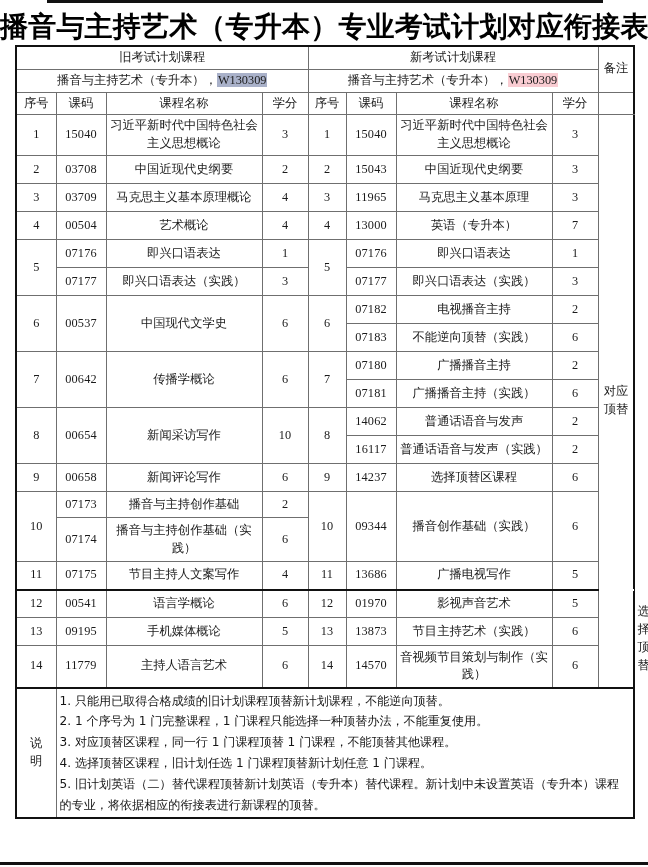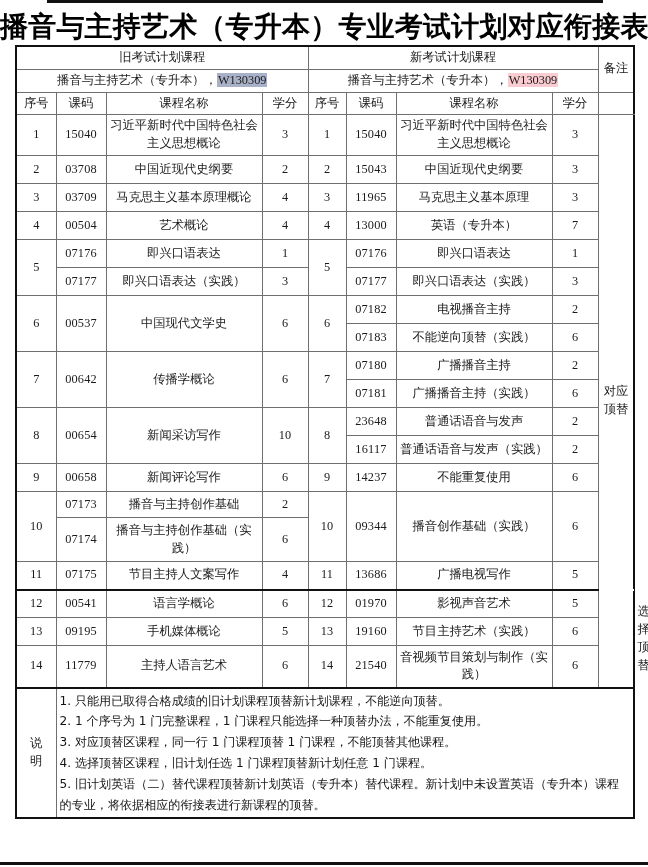--- a/index.html
+++ b/index.html
@@ -250,39 +250,39 @@
         <td class="cname">广播播音主持（实践）</td>
         <td class="credit">6</td>
       </tr>
 
       <tr>
         <td class="num" rowspan="2">8</td>
         <td class="code" rowspan="2">00654</td>
         <td class="cname" rowspan="2">新闻采访写作</td>
         <td class="credit" rowspan="2">10</td>
         <td class="num" rowspan="2">8</td>
-        <td class="code" style="height:28px">23648</td>
+        <td class="code" style="height:28px">14062</td>
         <td class="cname">普通话语音与发声</td>
         <td class="credit">2</td>
       </tr>
 
       <tr>
         <td class="code" style="height:28px">16117</td>
         <td class="cname">普通话语音与发声（实践）</td>
         <td class="credit">2</td>
       </tr>
 
       <tr>
         <td class="num" style="height:28px">9</td>
         <td class="code">00658</td>
         <td class="cname">新闻评论写作</td>
         <td class="credit">6</td>
         <td class="num">9</td>
         <td class="code">14237</td>
-        <td class="cname">不能重复使用</td>
+        <td class="cname">选择顶替区课程</td>
         <td class="credit">6</td>
       </tr>
 
       <tr>
         <td class="num" rowspan="2">10</td>
         <td class="code" style="height:26px">07173</td>
         <td class="cname">播音与主持创作基础</td>
         <td class="credit">2</td>
         <td class="num" rowspan="2">10</td>
         <td class="code" rowspan="2">09344</td>
@@ -318,32 +318,32 @@
         <td class="credit">5</td>
         <td class="remark" rowspan="3">选择顶替</td>
       </tr>
 
       <tr>
         <td class="num" style="height:28px">13</td>
         <td class="code">09195</td>
         <td class="cname">手机媒体概论</td>
         <td class="credit">5</td>
         <td class="num">13</td>
-        <td class="code">19160</td>
+        <td class="code">13873</td>
         <td class="cname">节目主持艺术（实践）</td>
         <td class="credit">6</td>
       </tr>
 
       <tr>
         <td class="num" style="height:42px">14</td>
         <td class="code">11779</td>
         <td class="cname">主持人语言艺术</td>
         <td class="credit">6</td>
         <td class="num">14</td>
-        <td class="code">21540</td>
+        <td class="code">14570</td>
         <td class="cname">音视频节目策划与制作（实践）</td>
         <td class="credit">6</td>
       </tr>
 
       <tr class="notes-top">
         <td class="notes-label"><span>说</span><br><span>明</span></td>
         <td class="notes-body" colspan="8">
           <div>1. 只能用已取得合格成绩的旧计划课程顶替新计划课程，不能逆向顶替。</div>
           <div>2. 1 个序号为 1 门完整课程，1 门课程只能选择一种顶替办法，不能重复使用。</div>
           <div>3. 对应顶替区课程，同一行 1 门课程顶替 1 门课程，不能顶替其他课程。</div>

